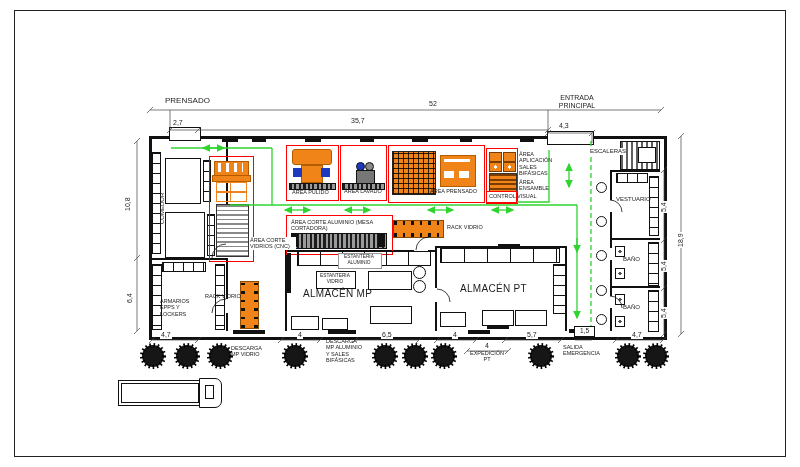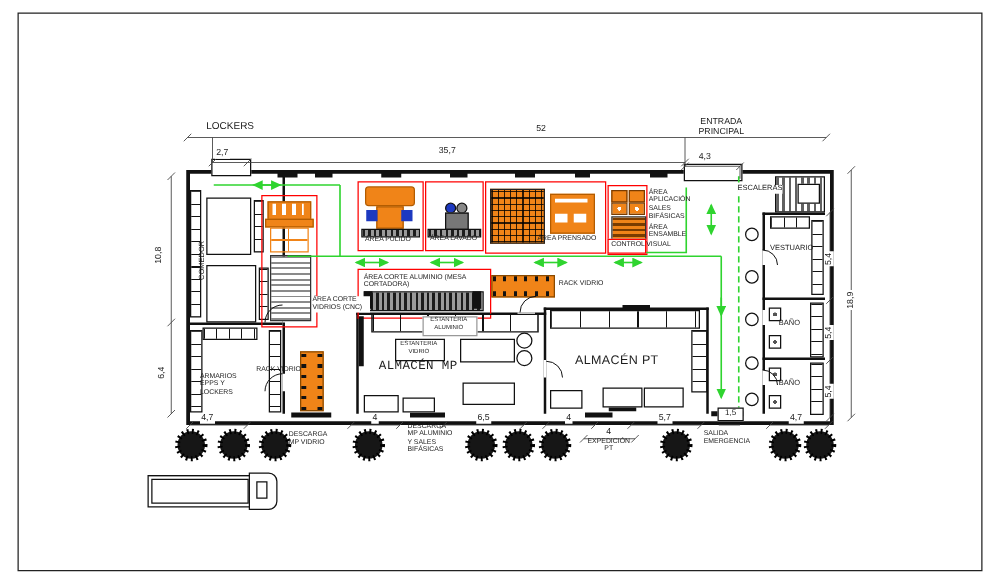--- a/index.html
+++ b/index.html
@@ -237,21 +237,21 @@
       <circle cx="295" cy="356" r="11" fill="#161616" stroke="#000" stroke-width="4" stroke-dasharray="1.5,2.5"></circle>
       <circle cx="385" cy="356" r="11" fill="#161616" stroke="#000" stroke-width="4" stroke-dasharray="1.5,2.5"></circle>
       <circle cx="415" cy="356" r="11" fill="#161616" stroke="#000" stroke-width="4" stroke-dasharray="1.5,2.5"></circle>
       <circle cx="444" cy="356" r="11" fill="#161616" stroke="#000" stroke-width="4" stroke-dasharray="1.5,2.5"></circle>
       <circle cx="541" cy="356" r="11" fill="#161616" stroke="#000" stroke-width="4" stroke-dasharray="1.5,2.5"></circle>
       <circle cx="628" cy="356" r="11" fill="#161616" stroke="#000" stroke-width="4" stroke-dasharray="1.5,2.5"></circle>
       <circle cx="656" cy="356" r="11" fill="#161616" stroke="#000" stroke-width="4" stroke-dasharray="1.5,2.5"></circle>
     </g>
   </svg>
 
-  <div class="t" style="left:165px;top:96px;font-size:8px;">LOCKERS</div>
+  <div class="t" style="left:165px;top:96px;font-size:8px;">PRENSADO</div>
   <div class="t dim" style="left:428px;top:100px;">52</div>
   <div class="t dim" style="left:172px;top:119px;">2,7</div>
   <div class="t dim" style="left:350px;top:117px;">35,7</div>
   <div class="t dim" style="left:558px;top:122px;">4,3</div>
   <div class="t" style="left:551px;top:94px;width:52px;font-size:7px;text-align:center;">ENTRADA PRINCIPAL</div>
 
   <div class="vt dim" style="left:124px;top:212px;">10,8</div>
   <div class="vt dim" style="left:126px;top:304px;">6,4</div>
 
   <div class="vt dim" style="left:660px;top:213px;">5,4</div>
@@ -268,21 +268,21 @@
   <div class="t dim" style="left:631px;top:331px;">4,7</div>
   <div class="t dim" style="left:484px;top:342px;">4</div>
 
   <div class="t sm" style="left:231px;top:345px;width:36px;text-align:left;">DESCARGA MP VIDRIO</div>
   <div class="t sm" style="left:326px;top:338px;width:36px;text-align:left;">DESCARGA MP ALUMINIO Y SALES BIFÁSICAS</div>
   <div class="t sm" style="left:468px;top:350px;width:38px;text-align:center;">EXPEDICIÓN PT</div>
   <div class="t sm" style="left:563px;top:344px;width:44px;text-align:left;">SALIDA EMERGENCIA</div>
 
   <div class="vt" style="left:159px;top:224px;font-size:6px;">COMEDOR</div>
   <div class="t sm" style="left:160px;top:298px;width:36px;">ARMARIOS EPPS Y LOCKERS</div>
-  <div class="t" style="left:303px;top:288px;font-size:10px;letter-spacing:.3px;font-family:Liberation Mono, monospace;">ALMACÉN MP</div>
+  <div class="t" style="left:303px;top:288px;font-size:10px;letter-spacing:.3px;">ALMACÉN MP</div>
   <div class="t" style="left:460px;top:283px;font-size:10px;letter-spacing:.3px;">ALMACÉN PT</div>
   <div class="t" style="left:616px;top:196px;font-size:6px;">VESTUARIO</div>
   <div class="t" style="left:623px;top:256px;font-size:6px;">BAÑO</div>
   <div class="t" style="left:623px;top:304px;font-size:6px;">BAÑO</div>
   <div class="t" style="left:590px;top:148px;font-size:6px;background:#fff;">ESCALERAS</div>
 
   <div class="t sm" style="left:292px;top:189px;">ÁREA PULIDO</div>
   <div class="t sm" style="left:344px;top:188px;">ÁREA LAVADO</div>
   <div class="t sm" style="left:430px;top:188px;">ÁREA PRENSADO</div>
   <div class="t sm" style="left:519px;top:151px;width:30px;">ÁREA APLICACIÓN SALES BIFÁSICAS</div>

